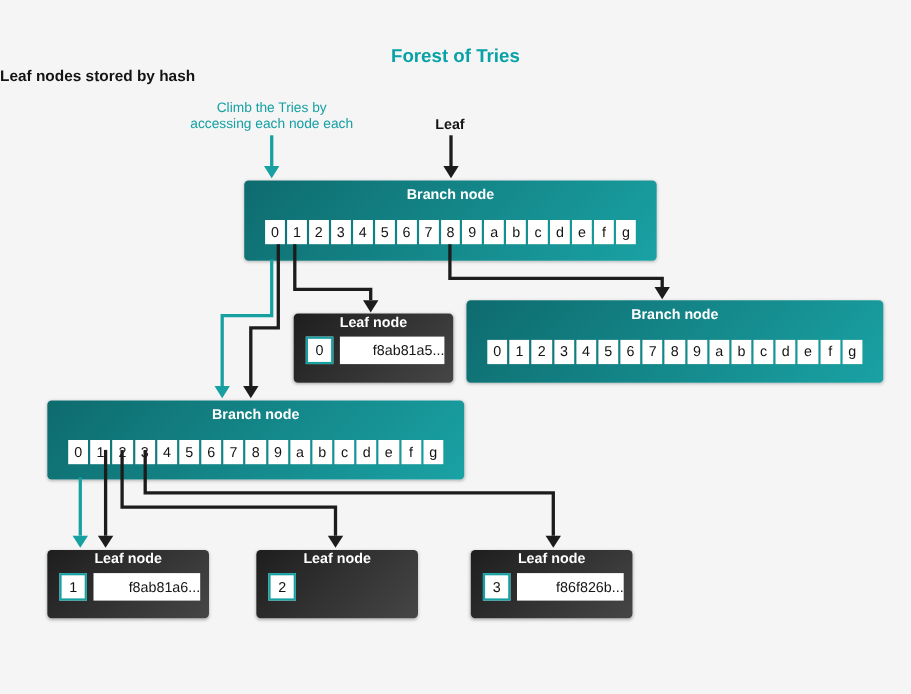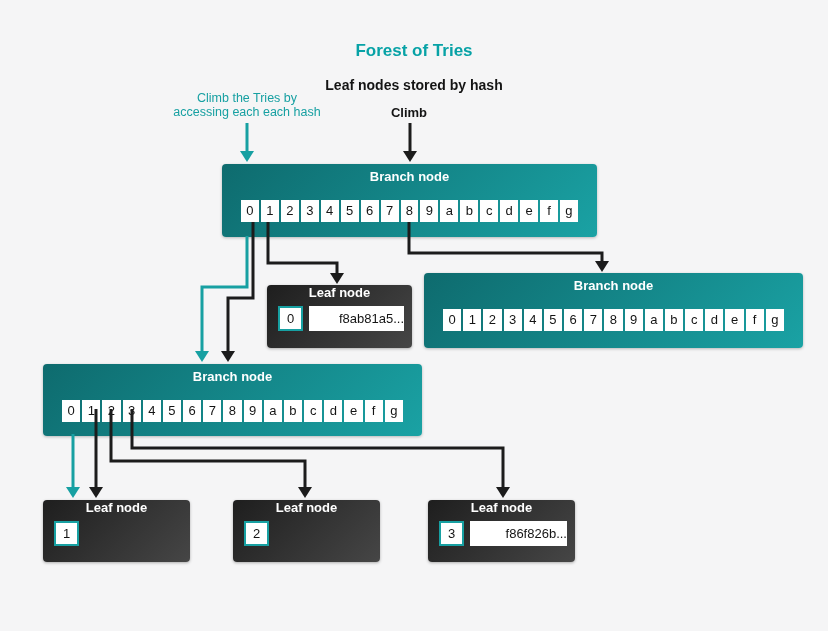--- a/index.html
+++ b/index.html
@@ -10,22 +10,22 @@
     --lf1:#1e1e1e;
     --lf2:#464646;
     --ink:#141414;
     --bg:#f5f5f6;
   }
   html,body{margin:0;padding:0;background:var(--bg);font-family:"Liberation Sans",sans-serif;}
   .canvas{position:relative;width:828px;height:631px;background:var(--bg);overflow:hidden;}
 
   .title{position:absolute;top:41px;left:0;width:828px;text-align:center;
          font-size:17px;font-weight:bold;color:var(--title);}
-  .subtitle{position:absolute;top:61px;left:0;width:828px;text-align:center;
-         font-size:14px;font-weight:bold;color:var(--ink);margin-top:16px;}
+  .subtitle{position:absolute;top:61px;left:0;width:828px;text-align:left;
+         font-size:14px;font-weight:bold;color:var(--ink);}
 
   .climb-note{position:absolute;left:137px;top:91px;width:220px;text-align:center;
          font-size:12.5px;font-weight:normal;line-height:14px;color:var(--accent);}
   .root-label{position:absolute;left:379px;top:105px;width:60px;text-align:center;
          font-size:13px;font-weight:bold;color:var(--ink);}
 
   .branch{position:absolute;border-radius:4px;
           background:linear-gradient(135deg,var(--br1),var(--br2));
           box-shadow:0 1px 3px rgba(0,0,0,.25);z-index:1;}
   .branch-label{position:absolute;top:5px;left:0;right:0;text-align:center;
@@ -63,23 +63,23 @@
 </head>
 <body>
 
 <div class="canvas">
 
   <div class="title">Forest of Tries</div>
   <div class="subtitle">Leaf nodes stored by hash</div>
 
   <div class="climb-note">
     <div>Climb the Tries by</div>
-    <div>accessing each each hash</div>
-  </div>
-  <div class="root-label">Climb</div>
+    <div>accessing each node each</div>
+  </div>
+  <div class="root-label">Leaf</div>
 
   <div class="branch b1">
     <div class="branch-label">Branch node</div>
     <div class="cells">
         <div class="cell">0</div>
         <div class="cell">1</div>
         <div class="cell">2</div>
         <div class="cell">3</div>
         <div class="cell">4</div>
         <div class="cell">5</div>
@@ -148,20 +148,21 @@
     <div class="leaf-row">
       <div class="leaf-index">0</div>
       <div class="leaf-hash">f8ab81a5...</div>
     </div>
   </div>
 
   <div class="leaf l1">
     <div class="leaf-label">Leaf node</div>
     <div class="leaf-row">
       <div class="leaf-index">1</div>
+      <div class="leaf-hash">f8ab81a6...</div>
     </div>
   </div>
 
   <div class="leaf l2">
     <div class="leaf-label">Leaf node</div>
     <div class="leaf-row">
       <div class="leaf-index">2</div>
     </div>
   </div>
 

